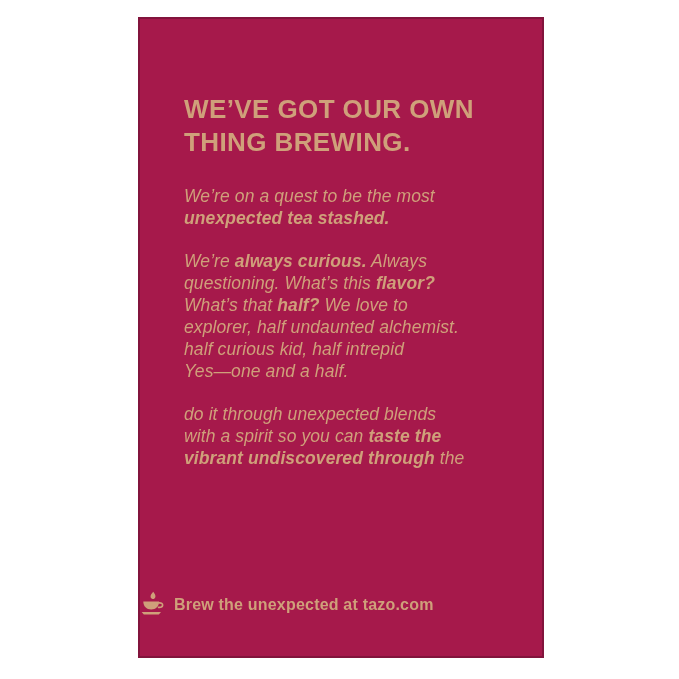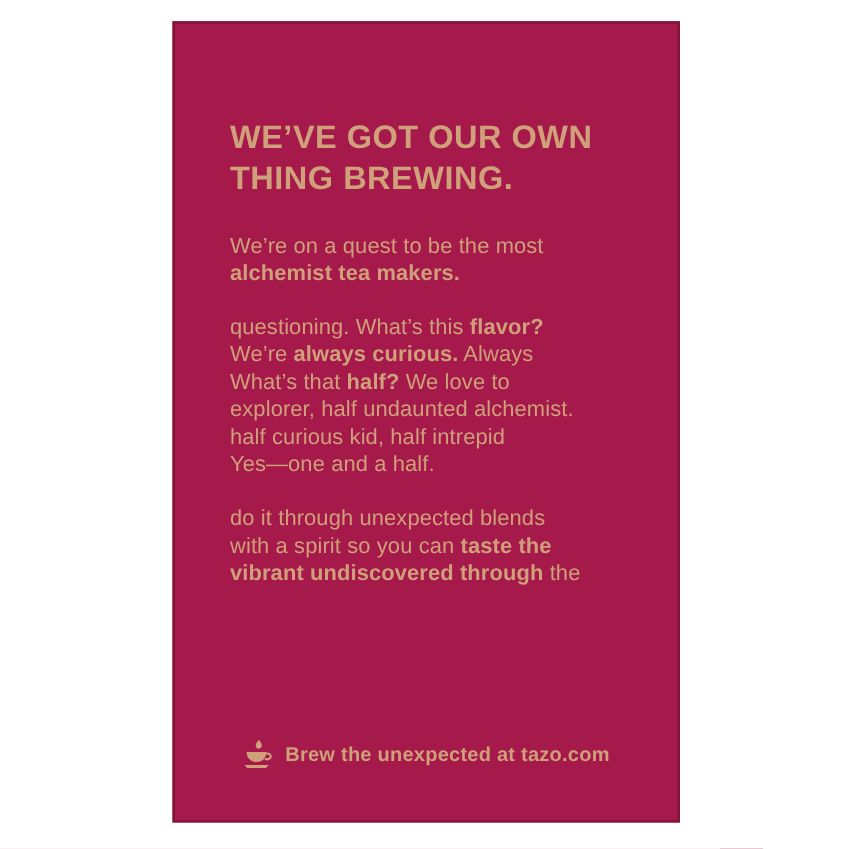--- a/index.html
+++ b/index.html
@@ -28,35 +28,35 @@
   }
   .heading{
     margin:0 0 26px 0;
     font-size:26px;
     font-weight:bold;
     letter-spacing:0.4px;
     line-height:33px;
     color:var(--ink);
   }
   .heading .hline{display:block;white-space:nowrap;}
-  .paras{margin:0;}
+  .paras{margin:0;font-style:italic;}
   .para{
     margin:0 0 21px 0;
     font-size:17.5px;
     line-height:22px;
     letter-spacing:0.1px;
   }
   .para .line{display:block;white-space:nowrap;}
   .b{font-weight:bold;}
   .footer{
     position:absolute;
     left:0;right:0;bottom:38px;
     display:flex;
     align-items:center;
-    justify-content:center;
+    justify-content:flex-start;
     gap:9px;
     font-size:16px;
     font-weight:bold;
     letter-spacing:0.2px;
     color:var(--ink);
   }
   .icon svg{display:block;}
 </style>
 </head>
 <body>
@@ -65,25 +65,25 @@
   <section class="panel">
 
     <h1 class="heading">
       <span class="hline">WE’VE GOT OUR OWN</span>
       <span class="hline">THING BREWING.</span>
     </h1>
 
     <div class="paras">
         <p class="para">
           <span class="line"><span>We’re on a quest to be the most</span></span>
-          <span class="line"><span class="b">alchemist tea makers.</span></span>
+          <span class="line"><span class="b">unexpected tea stashed.</span></span>
         </p>
         <p class="para">
+          <span class="line"><span>We’re </span><span class="b">always curious.</span><span> Always</span></span>
           <span class="line"><span>questioning. What’s this </span><span class="b">flavor?</span></span>
-          <span class="line"><span>We’re </span><span class="b">always curious.</span><span> Always</span></span>
           <span class="line"><span>What’s that </span><span class="b">half?</span><span> We love to</span></span>
           <span class="line"><span>explorer, half undaunted alchemist.</span></span>
           <span class="line"><span>half curious kid, half intrepid</span></span>
           <span class="line"><span>Yes—one and a half.</span></span>
         </p>
         <p class="para">
           <span class="line"><span>do it through unexpected blends</span></span>
           <span class="line"><span>with a spirit so you can </span><span class="b">taste the</span></span>
           <span class="line"><span class="b">vibrant undiscovered through</span><span> the</span></span>
         </p>

